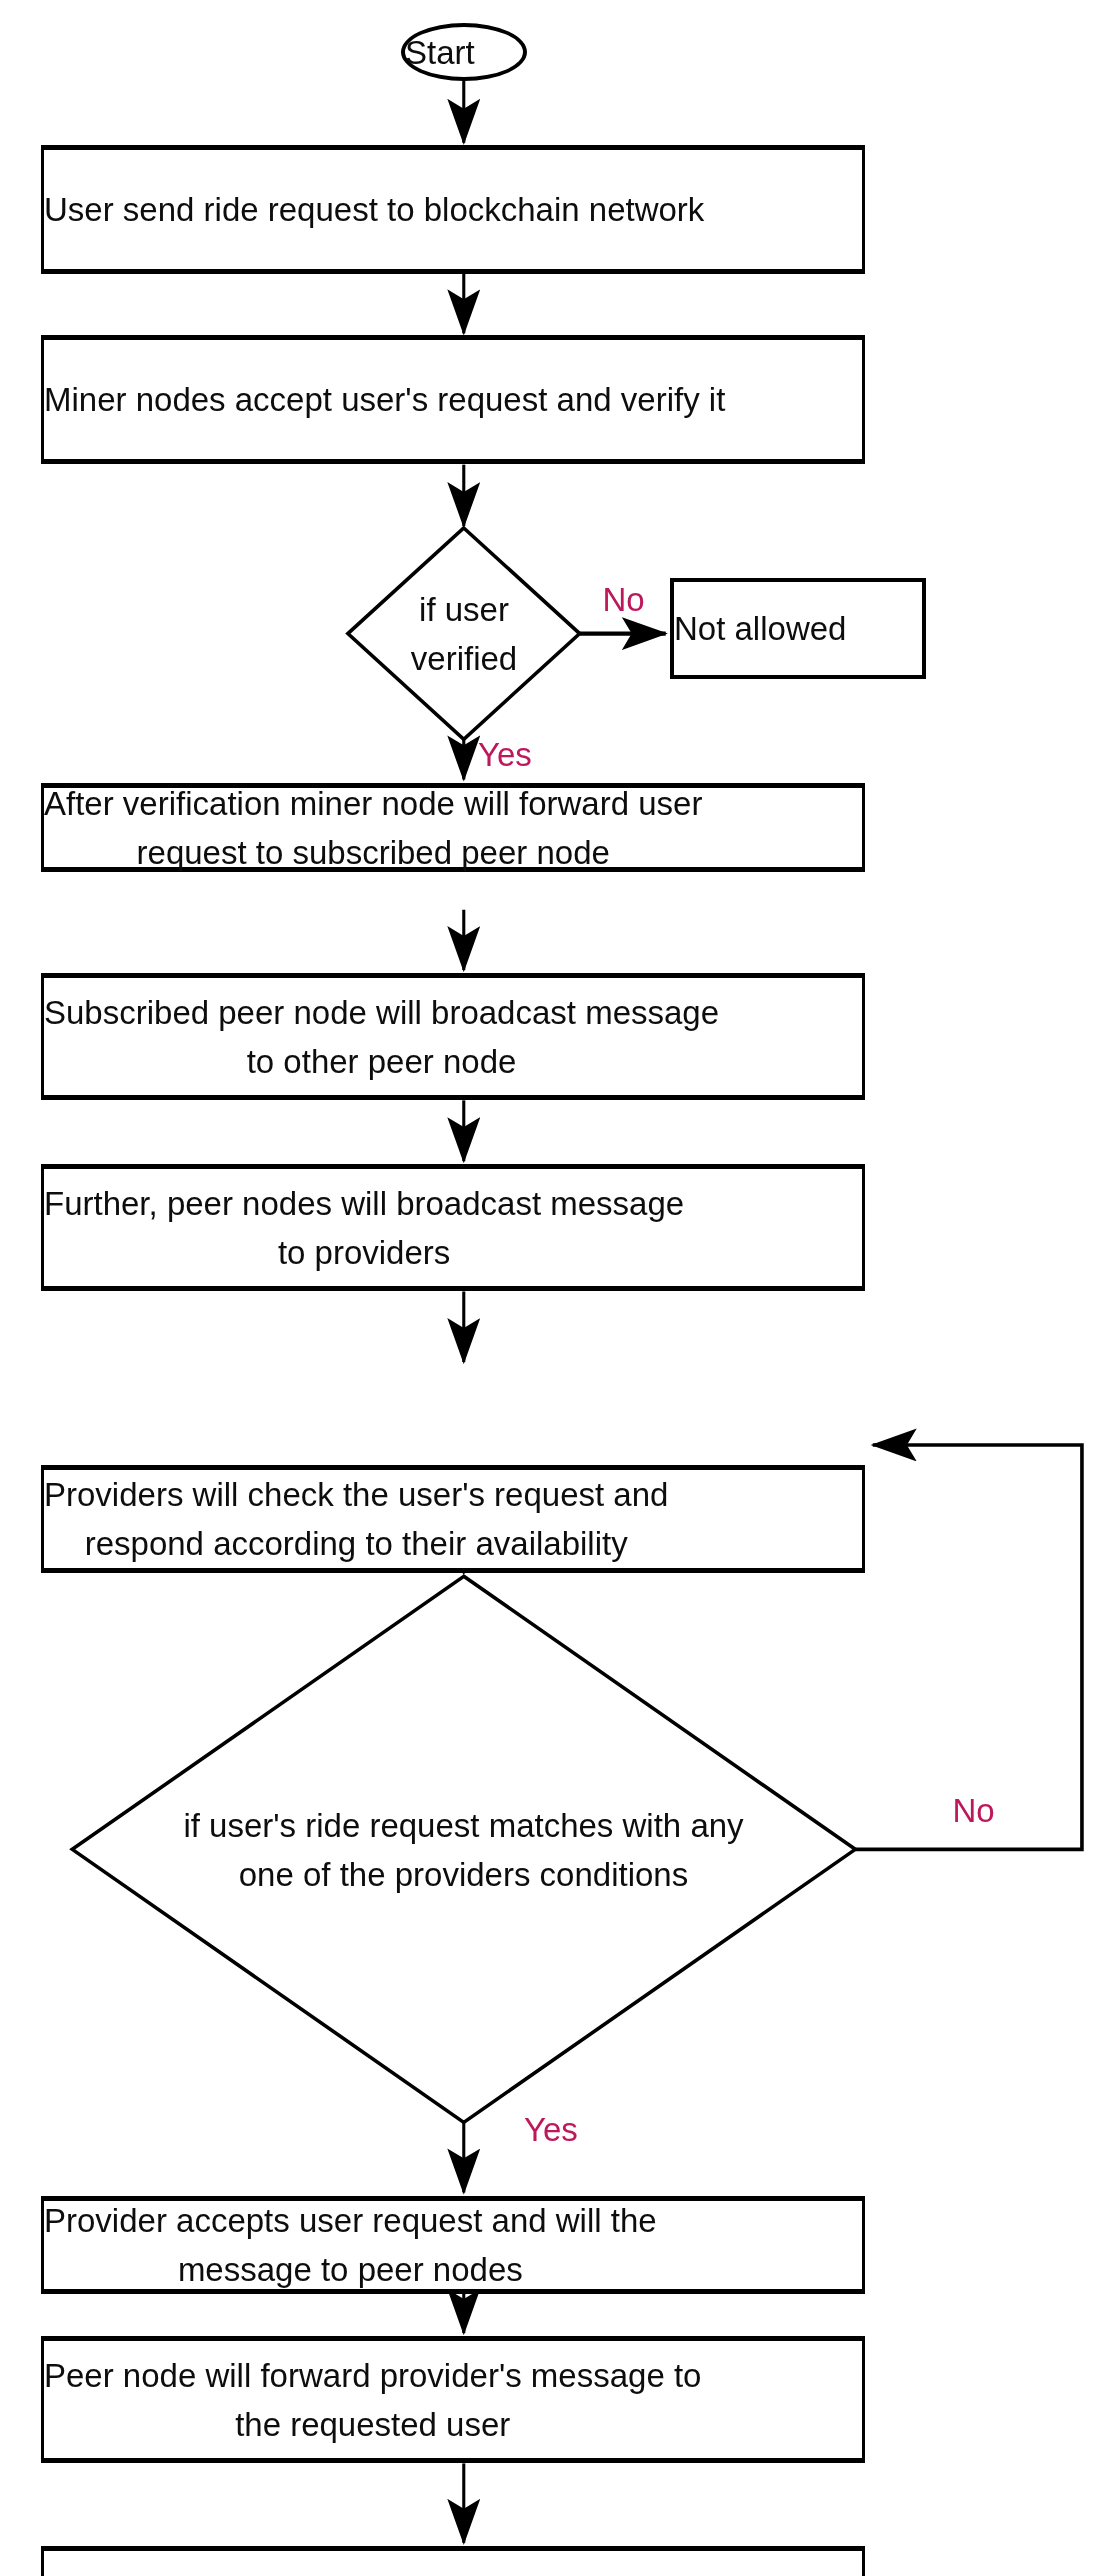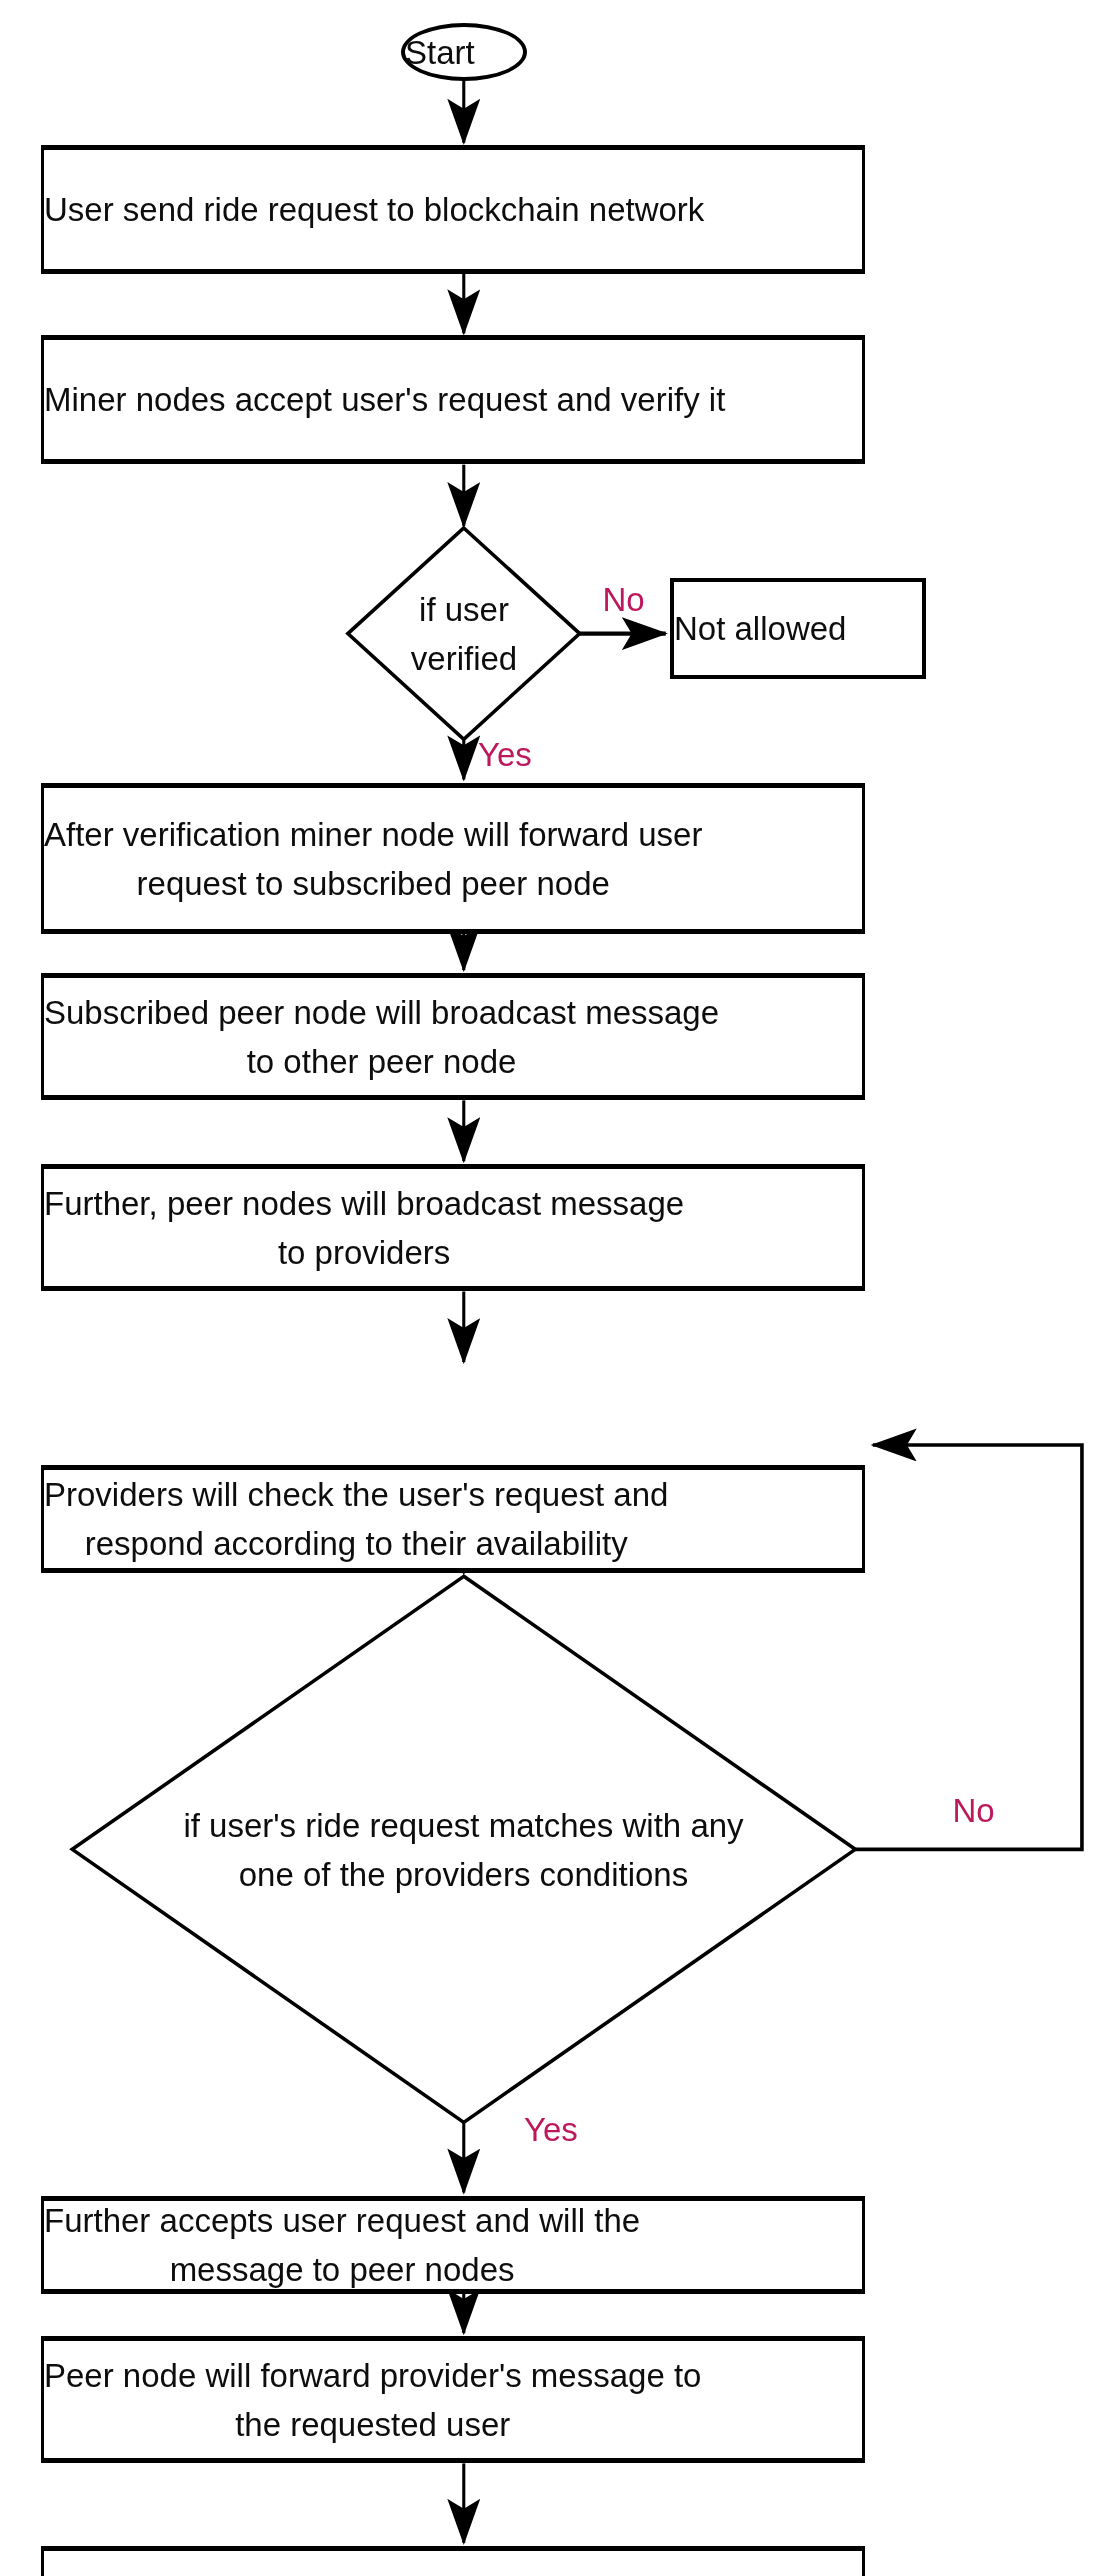--- a/index.html
+++ b/index.html
@@ -103,21 +103,21 @@
 verified</span>
   </div>
 
   <div class="edge-label center" style="left:585px; top:581px; width:77px;">No</div>
   <div class="edge-label" style="left:478px; top:736px; width:103px;">Yes</div>
 
   <div class="node" style="left:670px; top:578px; width:256px; height:101px; border:4.1px solid #000000;">
     <span class="label">Not allowed</span>
   </div>
 
-  <div class="node process" style="top:783px; height:151px;">
+  <div class="node process" style="top:783px; height:89px;">
     <span class="label">After verification miner node will forward user
 request to subscribed peer node</span>
   </div>
 
   <div class="node process" style="top:973px; height:127px;">
     <span class="label">Subscribed peer node will broadcast message
 to other peer node</span>
   </div>
 
   <div class="node process" style="top:1164px; height:127px;">
@@ -132,21 +132,21 @@
 
   <div class="diamond-label" style="left:103px; top:1772px; width:721px; height:155px;">
     <span class="label">if user's ride request matches with any
 one of the providers conditions</span>
   </div>
 
   <div class="edge-label center" style="left:927px; top:1792px; width:93px;">No</div>
   <div class="edge-label" style="left:524px; top:2111px; width:103px;">Yes</div>
 
   <div class="node process" style="top:2196px; height:98px;">
-    <span class="label">Further accepts user request and will the
+    <span class="label">Provider accepts user request and will the
 message to peer nodes</span>
   </div>
 
   <div class="node process" style="top:2336px; height:127px;">
     <span class="label">Peer node will forward provider's message to
 the requested user</span>
   </div>
 
   <div class="node process" style="top:2546px; height:133px;">
     <span class="label">Generate ride consensus among user and

